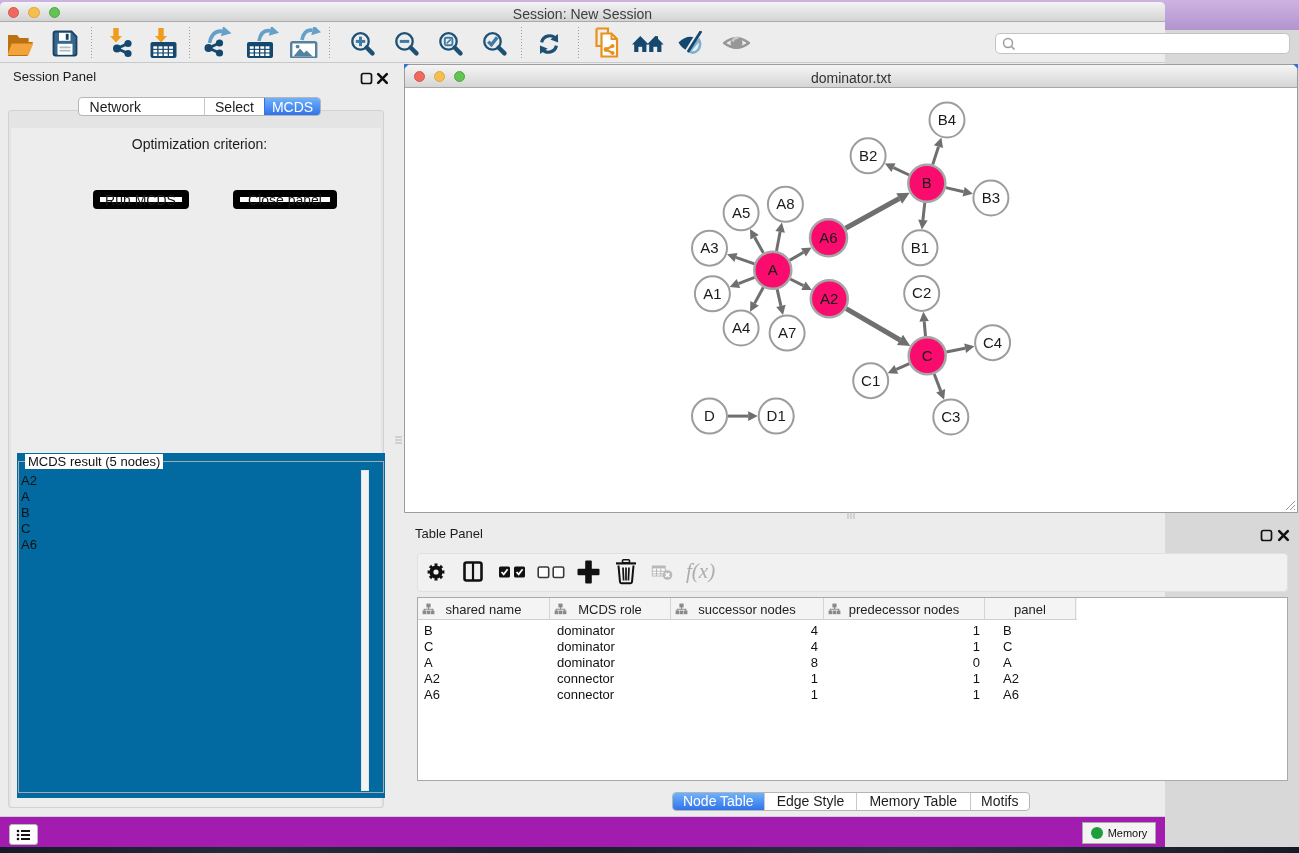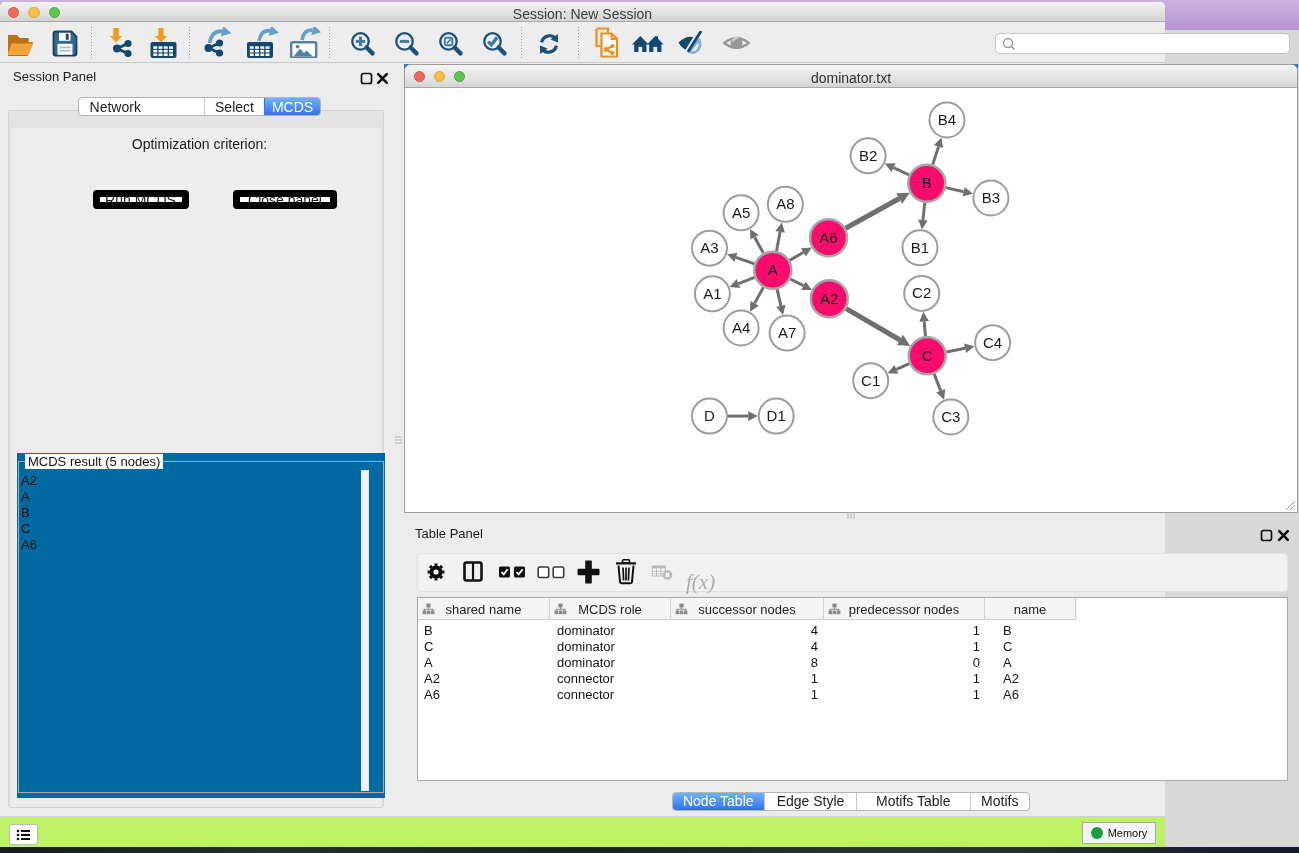--- a/index.html
+++ b/index.html
@@ -75,21 +75,21 @@
 #ttable { position:absolute; left:13px; top:77px; width:871px; height:184px;
   background:#fff; border:1px solid #a9a9a9; }
 #thead { position:absolute; left:0; top:0; width:659px; height:22px; background:#f4f4f4;
   border-bottom:1px solid #cfcfcf; font-size:13px; color:#222; }
 #thead .hc { position:absolute; top:0; height:22px; border-right:1px solid #d4d4d4;
   display:flex; align-items:center; justify-content:center; }
 .hc svg { position:absolute; left:4px; top:5px; margin:0 !important; }
 .trow { position:absolute; font-size:13px; color:#111; height:16px; line-height:16px; }
 
 #statusbar { position:absolute; left:0; top:814px; width:100%; height:31px;
-  border-top:1px solid #cfcfcf; background:#bef264; }
+  border-top:1px solid #cfcfcf; background:#a21caf; }
 #listbtn { position:absolute; left:9px; top:6.5px; width:29px; height:21px;
   background:#fdfdfd; border:1px solid #b9b9b9; border-radius:3px; }
 #membtn { position:absolute; right:9px; top:5px; width:74px; height:22px;
   background:#f4f4f4; border:1px solid #a9a9a9; font-size:12px; color:#111;
   display:flex; align-items:center; justify-content:center; gap:5px; font-size:11px; }
 .grip { position:absolute; }
 .wicon { position:absolute; }
 </style>
 </head>
 <body>
@@ -419,21 +419,21 @@
         <svg style="position:absolute;left:233.0px;top:7.5px;" width="22" height="20" viewBox="0 0 22 20">
           <rect x="0.8" y="3.5" width="14" height="11" rx="1" fill="#b9b9b9"></rect>
 <rect x="1.8" y="6.5" width="12" height="7" fill="#fff"></rect>
 <line x1="1.5" y1="9.2" x2="14" y2="9.2" stroke="#b9b9b9" stroke-width="1"></line>
 <line x1="1.5" y1="11.8" x2="14" y2="11.8" stroke="#b9b9b9" stroke-width="1"></line>
 <line x1="5.5" y1="6.5" x2="5.5" y2="14" stroke="#b9b9b9" stroke-width="1"></line>
 <line x1="9.8" y1="6.5" x2="9.8" y2="14" stroke="#b9b9b9" stroke-width="1"></line>
 <circle cx="16.5" cy="13" r="4.8" fill="#b9b9b9"></circle>
 <path d="M14.6 11.1 L18.4 14.9 M18.4 11.1 L14.6 14.9" stroke="#fff" stroke-width="1.5"></path>
         </svg>
-        <div style="position:absolute;left:268px;top:4.5px;font-family:'Liberation Serif',serif;font-style:italic;font-size:21px;color:#adadad;margin-top:11px;">f(x)</div>
+        <div style="position:absolute;left:268px;top:4.5px;font-family:'Liberation Serif',serif;font-style:italic;font-size:21px;color:#adadad;">f(x)</div>
     </div>
     <div id="ttable">
       <div id="thead">
           <div class="hc" style="left:0px;width:132px;">
             <svg width="13" height="12" viewBox="0 0 13 12" style="margin-right:6px;flex:none;">
 <rect x="4.4" y="0.6" width="4.2" height="3.8" fill="#8a8a8a"></rect>
 <path d="M6.5 4 L6.5 6.2 M2.2 8 L2.2 6.2 L10.8 6.2 L10.8 8" stroke="#8a8a8a" stroke-width="1.1" fill="none"></path>
 <rect x="0.6" y="7.6" width="3.6" height="3.6" fill="#8a8a8a"></rect>
 <rect x="4.7" y="7.6" width="3.6" height="3.6" fill="#8a8a8a"></rect>
 <rect x="8.8" y="7.6" width="3.6" height="3.6" fill="#8a8a8a"></rect>
@@ -464,21 +464,21 @@
             <svg width="13" height="12" viewBox="0 0 13 12" style="margin-right:6px;flex:none;">
 <rect x="4.4" y="0.6" width="4.2" height="3.8" fill="#8a8a8a"></rect>
 <path d="M6.5 4 L6.5 6.2 M2.2 8 L2.2 6.2 L10.8 6.2 L10.8 8" stroke="#8a8a8a" stroke-width="1.1" fill="none"></path>
 <rect x="0.6" y="7.6" width="3.6" height="3.6" fill="#8a8a8a"></rect>
 <rect x="4.7" y="7.6" width="3.6" height="3.6" fill="#8a8a8a"></rect>
 <rect x="8.8" y="7.6" width="3.6" height="3.6" fill="#8a8a8a"></rect>
             </svg>
             <span>predecessor nodes</span>
           </div>
           <div class="hc" style="left:567px;width:91px;">
-            <span>name</span>
+            <span>panel</span>
           </div>
         </div>
       <div class="trow" style="left:6px;top:24.5px;width:120px;">B</div>
         <div class="trow" style="left:139px;top:24.5px;width:110px;">dominator</div>
         <div class="trow" style="left:253px;top:24.5px;width:147px;text-align:right;">4</div>
         <div class="trow" style="left:406px;top:24.5px;width:156px;text-align:right;">1</div>
         <div class="trow" style="left:585px;top:24.5px;width:70px;">B</div>
         <div class="trow" style="left:6px;top:40.5px;width:120px;">C</div>
         <div class="trow" style="left:139px;top:40.5px;width:110px;">dominator</div>
         <div class="trow" style="left:253px;top:40.5px;width:147px;text-align:right;">4</div>
@@ -496,21 +496,21 @@
         <div class="trow" style="left:585px;top:72.5px;width:70px;">A2</div>
         <div class="trow" style="left:6px;top:88.5px;width:120px;">A6</div>
         <div class="trow" style="left:139px;top:88.5px;width:110px;">connector</div>
         <div class="trow" style="left:253px;top:88.5px;width:147px;text-align:right;">1</div>
         <div class="trow" style="left:406px;top:88.5px;width:156px;text-align:right;">1</div>
         <div class="trow" style="left:585px;top:88.5px;width:70px;">A6</div>
     </div>
     <div class="seg" id="btabs" style="left:267.5px;top:271.5px;">
       <div class="on" style="width:91.5px;">Node Table</div>
       <div style="width:92px;">Edge Style</div>
-      <div style="width:113.5px;">Motifs Table</div>
+      <div style="width:113.5px;">Memory Table</div>
       <div style="width:59.5px;">Motifs</div>
     </div>
   </div>
   <div id="statusbar">
     <div id="listbtn">
       <svg width="27" height="20" viewBox="0 0 27 20">
         <circle cx="8" cy="6" r="1.3" fill="#111"></circle>
           <rect x="11" y="5" width="9" height="2" fill="#111"></rect>
         <circle cx="8" cy="10" r="1.3" fill="#111"></circle>
           <rect x="11" y="9" width="9" height="2" fill="#111"></rect>

